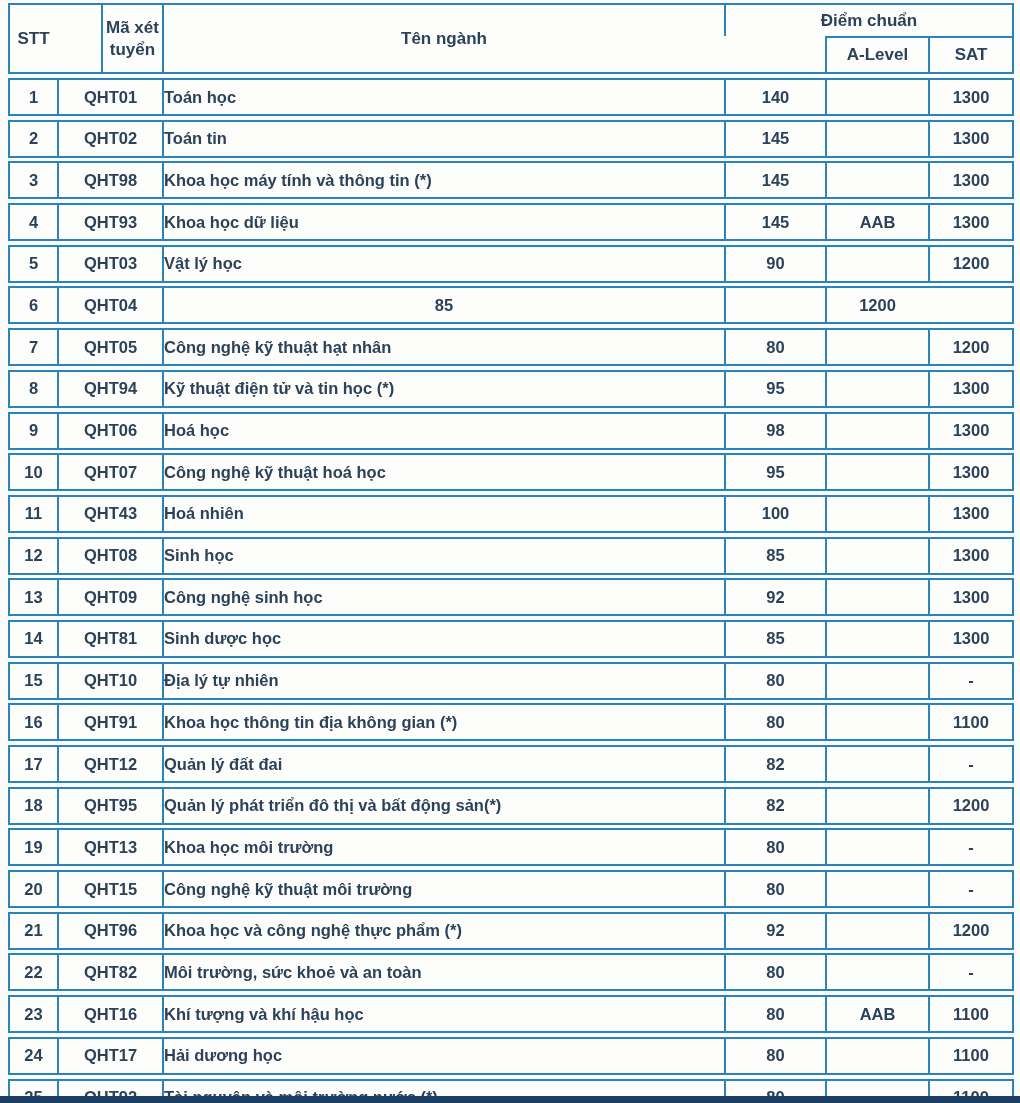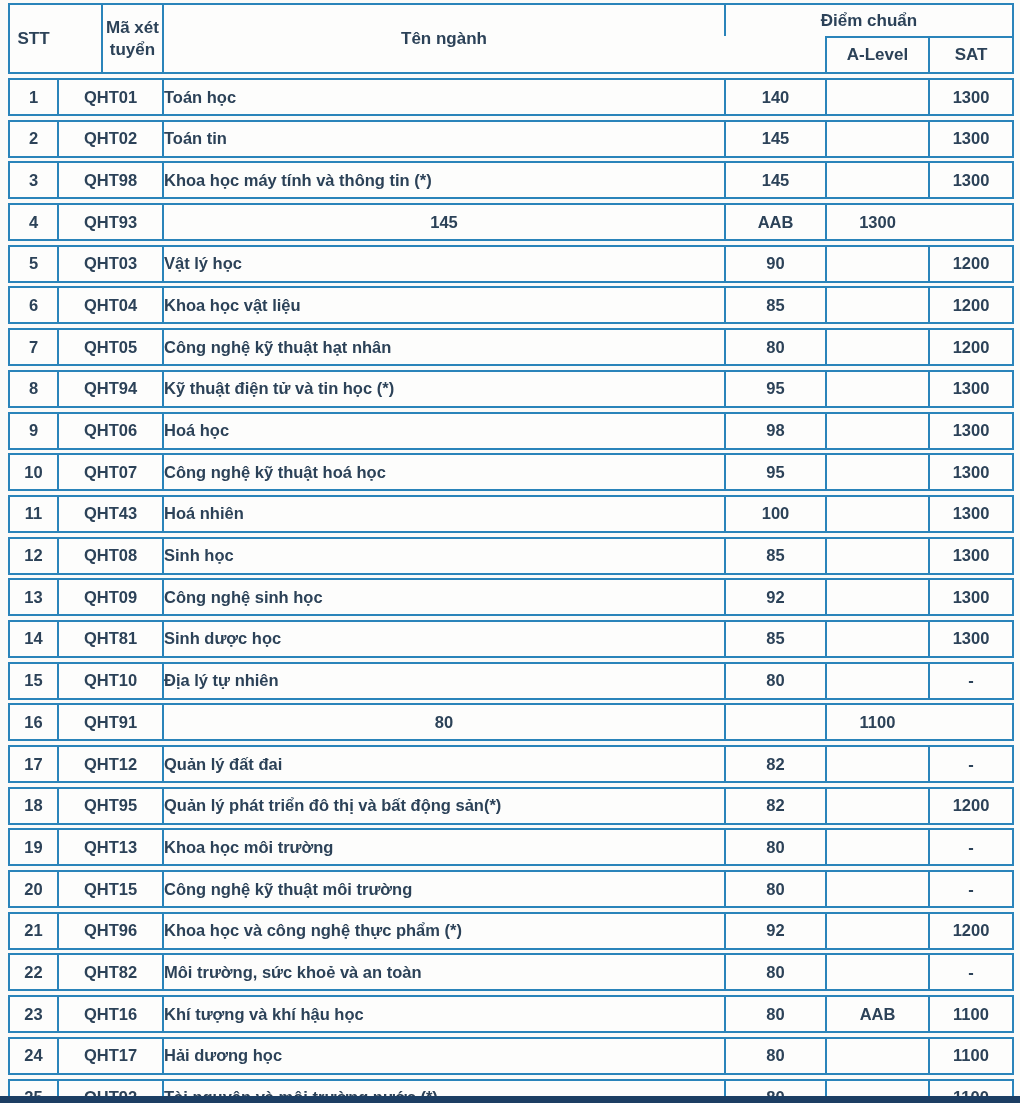--- a/index.html
+++ b/index.html
@@ -94,36 +94,36 @@
         <div class="cell cell-stt">3</div>
         <div class="cell cell-code">QHT98</div>
         <div class="cell name">Khoa học máy tính và thông tin (*)</div>
         <div class="cell cell-hsa">145</div>
         <div class="cell cell-alevel"></div>
         <div class="cell cell-sat">1300</div>
       </div>
       <div class="row">
         <div class="cell cell-stt">4</div>
         <div class="cell cell-code">QHT93</div>
+        <div class="cell name">Khoa học dữ liệu</div>
         <div class="cell cell-hsa">145</div>
         <div class="cell cell-alevel">AAB</div>
         <div class="cell cell-sat">1300</div>
       </div>
       <div class="row">
         <div class="cell cell-stt">5</div>
         <div class="cell cell-code">QHT03</div>
         <div class="cell name">Vật lý học</div>
         <div class="cell cell-hsa">90</div>
         <div class="cell cell-alevel"></div>
         <div class="cell cell-sat">1200</div>
       </div>
       <div class="row">
         <div class="cell cell-stt">6</div>
         <div class="cell cell-code">QHT04</div>
-        <div class="cell name">Khoa học vật liệu</div>
         <div class="cell cell-hsa">85</div>
         <div class="cell cell-alevel"></div>
         <div class="cell cell-sat">1200</div>
       </div>
       <div class="row">
         <div class="cell cell-stt">7</div>
         <div class="cell cell-code">QHT05</div>
         <div class="cell name">Công nghệ kỹ thuật hạt nhân</div>
         <div class="cell cell-hsa">80</div>
         <div class="cell cell-alevel"></div>
@@ -189,20 +189,21 @@
         <div class="cell cell-stt">15</div>
         <div class="cell cell-code">QHT10</div>
         <div class="cell name">Địa lý tự nhiên</div>
         <div class="cell cell-hsa">80</div>
         <div class="cell cell-alevel"></div>
         <div class="cell cell-sat">-</div>
       </div>
       <div class="row">
         <div class="cell cell-stt">16</div>
         <div class="cell cell-code">QHT91</div>
+        <div class="cell name">Khoa học thông tin địa không gian (*)</div>
         <div class="cell cell-hsa">80</div>
         <div class="cell cell-alevel"></div>
         <div class="cell cell-sat">1100</div>
       </div>
       <div class="row">
         <div class="cell cell-stt">17</div>
         <div class="cell cell-code">QHT12</div>
         <div class="cell name">Quản lý đất đai</div>
         <div class="cell cell-hsa">82</div>
         <div class="cell cell-alevel"></div>

